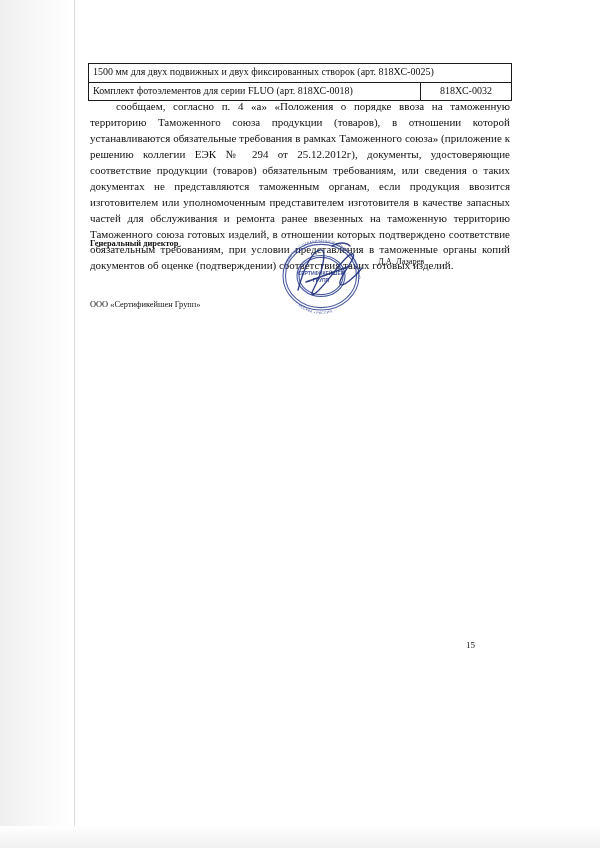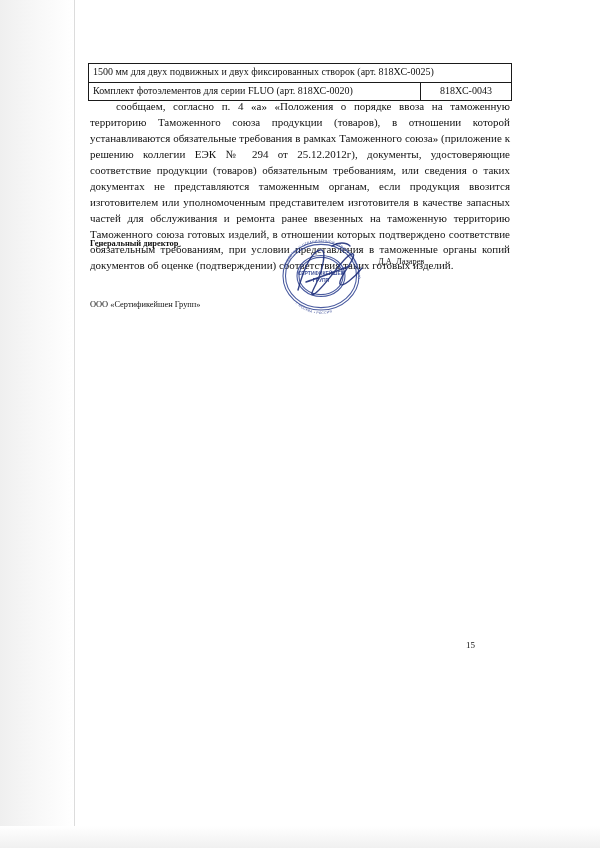--- a/index.html
+++ b/index.html
@@ -159,22 +159,22 @@
   <div class="scan-left-edge"></div>
   <div class="scan-fold-line"></div>
   <div class="scan-bottom-edge"></div>
 
   <div class="table-block">
     <div class="trow row1">
       <div class="tcell tcell-wide">1500 мм для двух подвижных и двух фиксированных створок (арт. 818ХС-0025)</div>
       <div class="tcell tcell-narrow"></div>
     </div>
     <div class="trow row2">
-      <div class="tcell tcell-wide">Комплект фотоэлементов для серии FLUO (арт. 818ХС-0020)</div>
-      <div class="tcell tcell-narrow">818ХС-0043</div>
+      <div class="tcell tcell-wide">Комплект фотоэлементов для серии FLUO (арт. 818ХС-0018)</div>
+      <div class="tcell tcell-narrow">818ХС-0032</div>
     </div>
   </div>
 
   <div class="body-text">сообщаем, согласно п. 4 «а» «Положения о порядке ввоза на таможенную территорию Таможенного союза продукции (товаров), в отношении которой устанавливаются обязательные требования в рамках Таможенного союза» (приложение к решению коллегии ЕЭК № 294 от 25.12.2012г), документы, удостоверяющие соответствие продукции (товаров) обязательным требованиям, или сведения о таких документах не представляются таможенным органам, если продукция ввозится изготовителем или уполномоченным представителем изготовителя в качестве запасных частей для обслуживания и ремонта ранее ввезенных на таможенную территорию Таможенного союза готовых изделий, в отношении которых подтверждено соответствие обязательным требованиям, при условии представления в таможенные органы копий документов об оценке (подтверждении) соответствия таких готовых изделий.</div>
 
   <div class="sign-block">
     <div class="sign-title">Генеральный директор</div>
     <div class="sign-org">ООО «Сертификейшен Групп»</div>
     <div class="sign-name">Д.А. Лазарев</div>
   </div>

